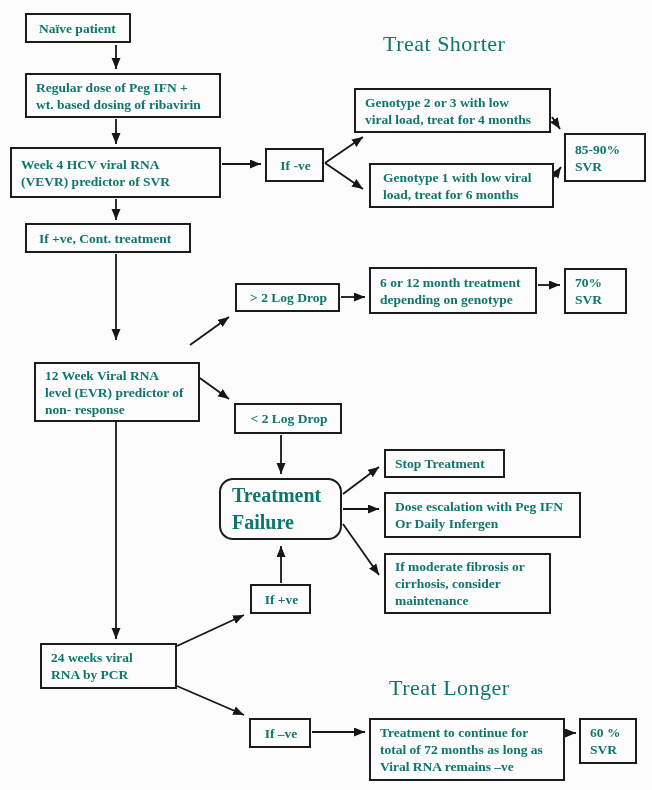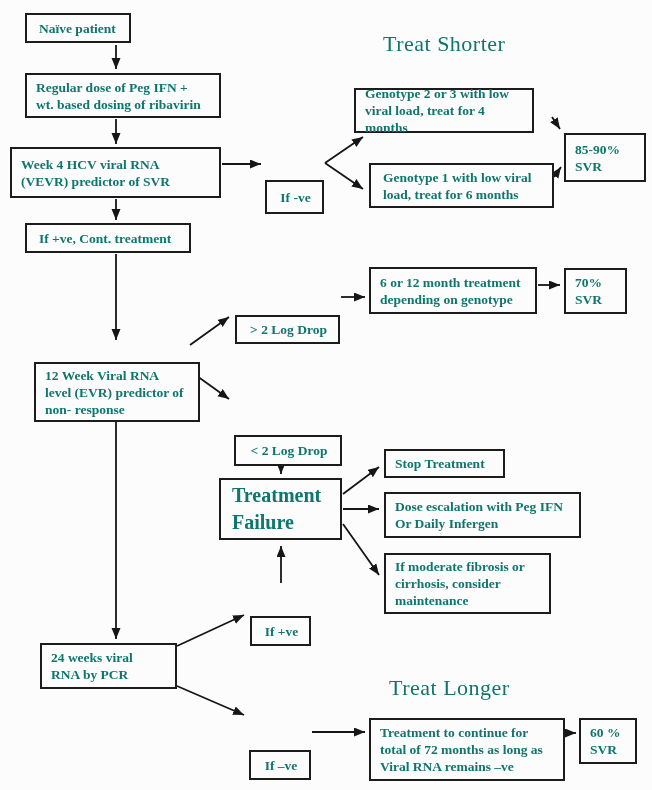--- a/index.html
+++ b/index.html
@@ -20,23 +20,23 @@
     display:flex;
     flex-direction:column;
     justify-content:center;
     font-weight:bold;
     font-size:13.5px;
     line-height:1.26;
     white-space:pre-line;
     padding-left:9px;
     padding-right:2px;
   }
-  .box.center{align-items:center;padding-left:4px;text-align:center;margin-top:32px;}
+  .box.center{align-items:center;padding-left:4px;text-align:center;}
   .box.pad12{padding-left:12px;}
-  .box.big{font-size:20px;line-height:1.35;padding-left:11px;}
+  .box.big{font-size:20px;line-height:1.35;padding-left:11px;border-radius:14px;}
   .title{
     position:absolute;
     font-size:22px;
     font-weight:normal;
     white-space:nowrap;
     letter-spacing:0.5px;
   }
   line{stroke:#161616;stroke-width:1.8px;}
 </style>
 </head>
@@ -77,21 +77,21 @@
 
   <div class="title" style="left:383px;top:31px;">Treat Shorter</div>
   <div class="title" style="left:389px;top:675px;">Treat Longer</div>
 
   <div class="box pad12" style="left:25px;top:13px;width:106px;height:30px;">Naïve patient</div>
   <div class="box" style="left:25px;top:73px;width:196px;height:45px;">Regular dose of Peg IFN +
 wt. based dosing of ribavirin</div>
   <div class="box" style="left:10px;top:147px;width:211px;height:51px;">Week 4 HCV viral RNA
 (VEVR) predictor of SVR</div>
   <div class="box center" style="left:265px;top:148px;width:59px;height:34px;">If -ve</div>
-  <div class="box" style="left:354px;top:88px;width:180px;height:45px;">Genotype 2 or 3 with low
+  <div class="box" style="left:354px;top:88px;width:197px;height:45px;">Genotype 2 or 3 with low
 viral load, treat for 4 months</div>
   <div class="box pad12" style="left:369px;top:163px;width:185px;height:45px;">Genotype 1 with low viral
 load, treat for 6 months</div>
   <div class="box" style="left:564px;top:133px;width:82px;height:49px;">85-90%
 SVR</div>
   <div class="box pad12" style="left:25px;top:223px;width:166px;height:30px;">If +ve, Cont. treatment</div>
   <div class="box center" style="left:235px;top:283px;width:105px;height:29px;">&gt; 2 Log Drop</div>
   <div class="box" style="left:369px;top:267px;width:168px;height:47px;">6 or 12 month treatment
 depending on genotype</div>
   <div class="box" style="left:564px;top:268px;width:63px;height:46px;">70%

